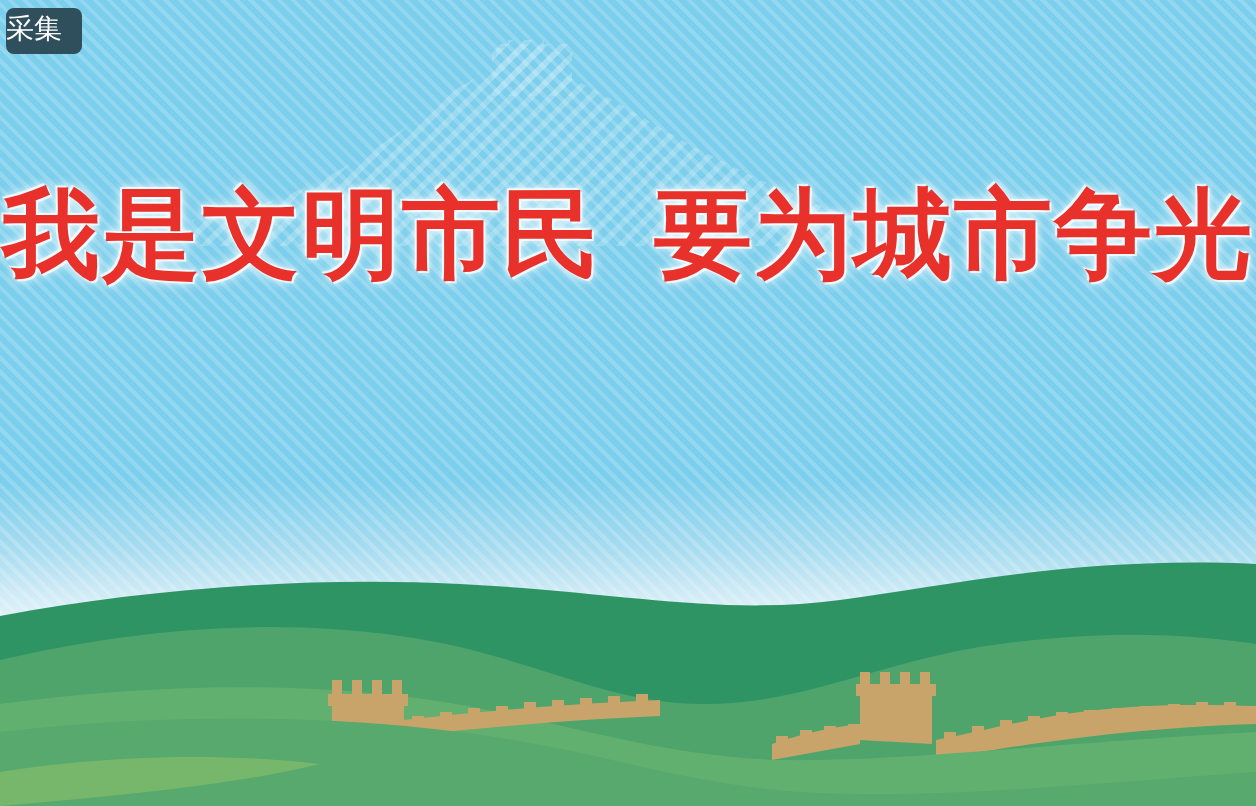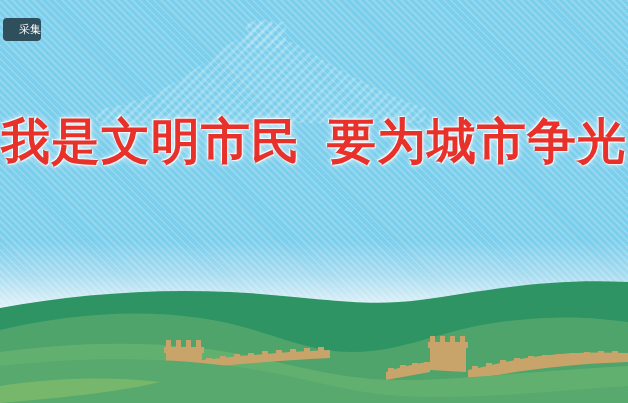--- a/index.html
+++ b/index.html
@@ -71,21 +71,20 @@
   .hills svg { display: block; }
 
   
   .slogan {
     position: absolute;
     left: 0;
     top: 93px;
     width: 628px;
     text-align: center;
     line-height: 1;
-    margin-top: 24px;
   }
   .slogan-line {
     display: block;
     white-space: nowrap;
     font-family: "DejaVu Sans", "Liberation Sans", sans-serif;
     font-weight: bold;
     font-size: 49px;
     letter-spacing: 1px;
     color: #E8312A;
     text-shadow:
@@ -99,30 +98,30 @@
   }
   .phrase-gap {
     display: inline-block;
     width: 26px;
   }
 
   
   .badge {
     position: absolute;
     left: 3px;
-    top: 18px;
+    top: 4px;
     width: 38px;
     height: 23px;
     border-radius: 4px;
     background: #2F4F5C;
     color: #FFFFFF;
     font-family: "DejaVu Sans", "Liberation Sans", sans-serif;
-    font-size: 11px;
+    font-size: 14px;
     line-height: 23px;
-    text-align: right;
+    text-align: left;
     letter-spacing: 0px;
     box-sizing: border-box;
   }
 </style>
 </head>
 <body>
 
 <div id="poster">
 
   <div class="sky"></div>

